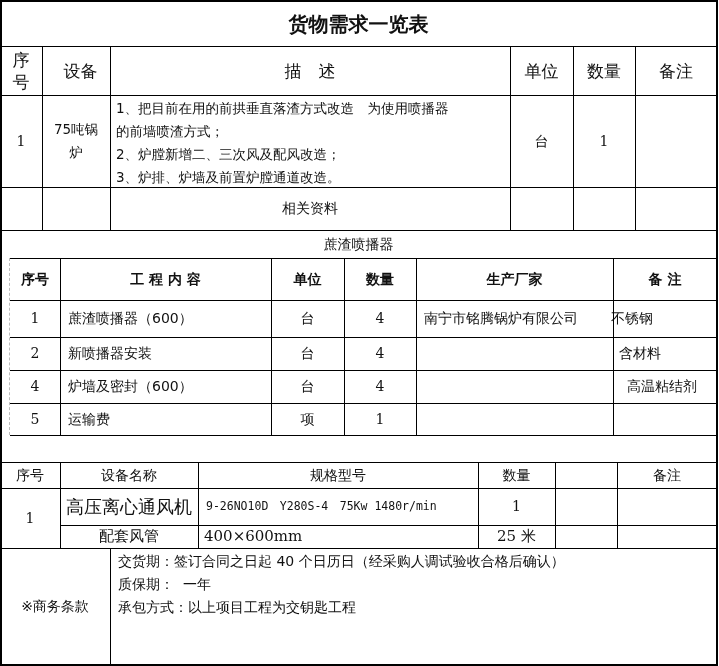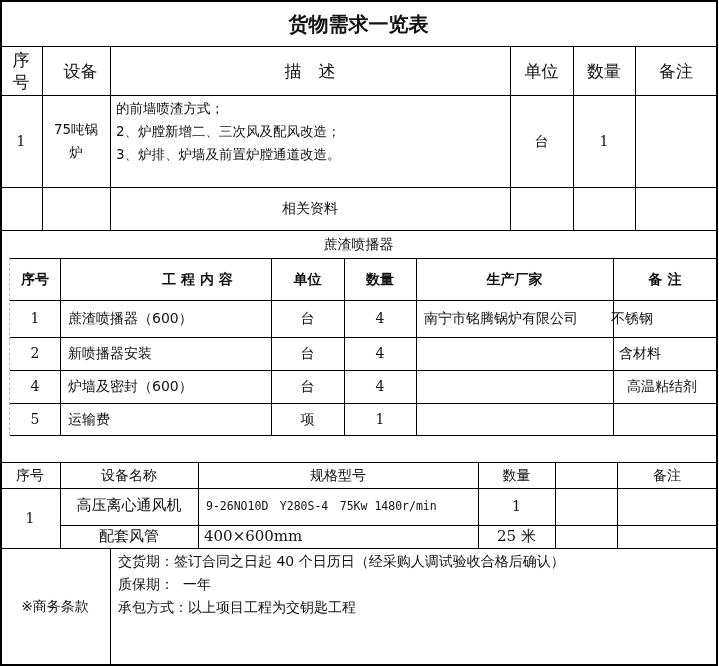--- a/index.html
+++ b/index.html
@@ -36,20 +36,21 @@
   <div class="cell hdr" style="left:0;top:47px;width:42px;height:48px;padding:0 10px;line-height:22px;">序号</div>
   <div class="cell hdr" style="left:42px;top:47px;width:68px;height:48px;padding-left:9px;">设备</div>
   <div class="cell hdr" style="left:110px;top:47px;width:400px;height:48px;white-space:pre;">描　述</div>
   <div class="cell hdr" style="left:510px;top:47px;width:63px;height:48px;">单位</div>
   <div class="cell hdr" style="left:573px;top:47px;width:62px;height:48px;">数量</div>
   <div class="cell hdr" style="left:635px;top:47px;width:82px;height:48px;">备注</div>
 
   <div class="cell serif" style="left:0;top:95px;width:42px;height:92px;">1</div>
   <div class="cell" style="left:42px;top:95px;width:68px;height:92px;padding:0 8px;font-size:13.5px;line-height:23px;">75吨锅炉</div>
   <div class="desc" style="left:110px;top:95px;width:400px;height:92px;">
+    <div style="white-space:pre;">1、把目前在用的前拱垂直落渣方式改造　为使用喷播器</div>
     <div>的前墙喷渣方式；</div>
     <div>2、炉膛新增二、三次风及配风改造；</div>
     <div>3、炉排、炉墙及前置炉膛通道改造。</div>
   </div>
   <div class="cell" style="left:510px;top:95px;width:63px;height:92px;">台</div>
   <div class="cell serif" style="left:573px;top:95px;width:62px;height:92px;">1</div>
   <div class="cell" style="left:635px;top:95px;width:82px;height:92px;"></div>
 
   <div class="cell" style="left:110px;top:187px;width:400px;height:43px;">相关资料</div>
 
@@ -60,21 +61,21 @@
   <div class="vl" style="left:110px;top:47px;height:183px;"></div>
   <div class="vl" style="left:510px;top:47px;height:183px;"></div>
   <div class="vl" style="left:573px;top:47px;height:183px;"></div>
   <div class="vl" style="left:635px;top:47px;height:183px;"></div>
 </div>
 
 <div>
   <div class="cell" style="left:0;top:230px;width:717px;height:28px;">蔗渣喷播器</div>
 
   <div class="cell bold" style="left:10px;top:258px;width:50px;height:42px;">序号</div>
-  <div class="cell bold" style="left:60px;top:258px;width:211px;height:42px;white-space:pre;margin-left:32px;">工 程 内 容</div>
+  <div class="cell bold" style="left:60px;top:258px;width:211px;height:42px;white-space:pre;">工 程 内 容</div>
   <div class="cell bold" style="left:271px;top:258px;width:73px;height:42px;">单位</div>
   <div class="cell bold" style="left:344px;top:258px;width:72px;height:42px;">数量</div>
   <div class="cell bold" style="left:416px;top:258px;width:197px;height:42px;">生产厂家</div>
   <div class="cell bold" style="left:613px;top:258px;width:104px;height:42px;white-space:pre;">备 注</div>
 
   <div class="cell serif" style="left:10px;top:300px;width:50px;height:37px;">1</div>
   <div class="cell left" style="left:60px;top:300px;width:211px;height:37px;">蔗渣喷播器（600）</div>
   <div class="cell" style="left:271px;top:300px;width:73px;height:37px;">台</div>
   <div class="cell serif" style="left:344px;top:300px;width:72px;height:37px;">4</div>
   <div class="cell left" style="left:416px;top:300px;width:197px;height:37px;padding-left:8px;">南宁市铭腾锅炉有限公司</div>
@@ -120,21 +121,21 @@
 
   <div class="cell" style="left:0;top:462px;width:60px;height:26px;">序号</div>
   <div class="cell" style="left:60px;top:462px;width:138px;height:26px;">设备名称</div>
   <div class="cell" style="left:198px;top:462px;width:280px;height:26px;">规格型号</div>
   <div class="cell" style="left:478px;top:462px;width:77px;height:26px;">数量</div>
   <div class="cell" style="left:555px;top:462px;width:62px;height:26px;"></div>
   <div class="cell" style="left:617px;top:462px;width:100px;height:26px;">备注</div>
 
   <div class="cell serif" style="left:0;top:488px;width:60px;height:60px;">1</div>
 
-  <div class="cell" style="left:60px;top:488px;width:138px;height:37px;font-size:15px;font-family:Liberation Mono, monospace;">高压离心通风机</div>
+  <div class="cell" style="left:60px;top:488px;width:138px;height:37px;font-size:18px;">高压离心通风机</div>
   <div class="cell left" style="left:198px;top:488px;width:280px;height:37px;font-family:'DejaVu Sans Mono','Liberation Mono',monospace;font-size:11.5px;white-space:pre;padding-left:8px;">9-26NO10D　Y280S-4　75Kw 1480r/min</div>
   <div class="cell serif" style="left:478px;top:488px;width:77px;height:37px;">1</div>
   <div class="cell" style="left:555px;top:488px;width:62px;height:37px;"></div>
   <div class="cell" style="left:617px;top:488px;width:100px;height:37px;"></div>
 
   <div class="cell" style="left:60px;top:525px;width:138px;height:23px;font-size:15px;">配套风管</div>
   <div class="cell left serif" style="left:198px;top:525px;width:280px;height:23px;font-size:15px;padding-left:6px;">400×600mm</div>
   <div class="cell serif" style="left:478px;top:525px;width:77px;height:23px;font-size:15px;">25 米</div>
   <div class="cell" style="left:555px;top:525px;width:62px;height:23px;"></div>
   <div class="cell" style="left:617px;top:525px;width:100px;height:23px;"></div>

